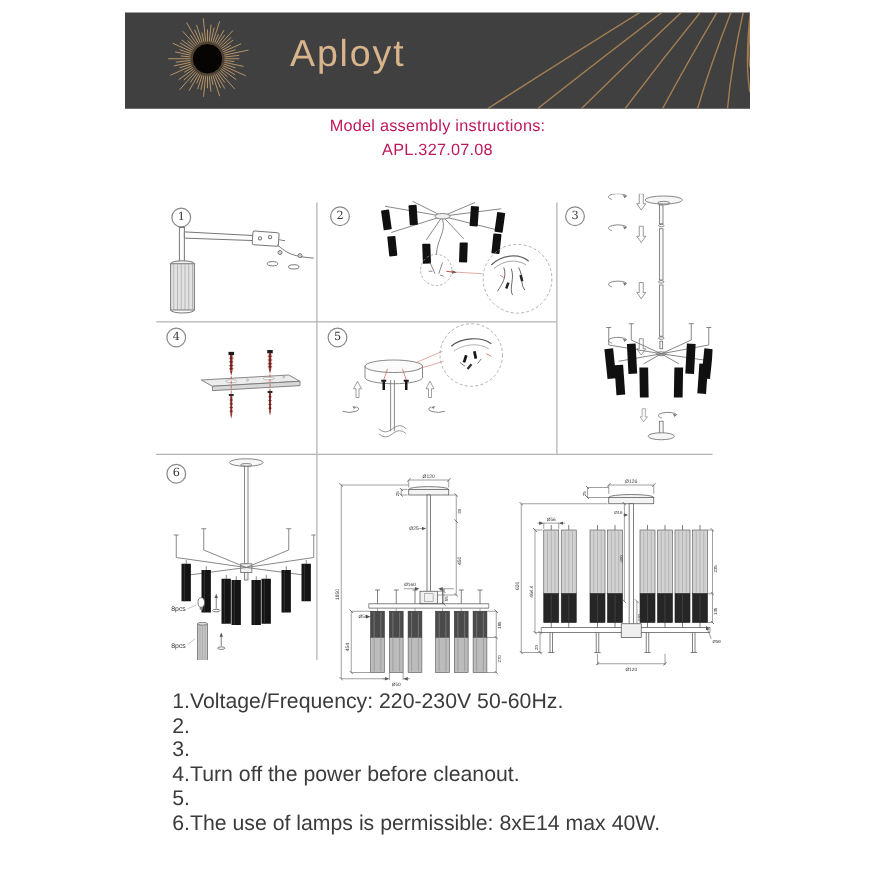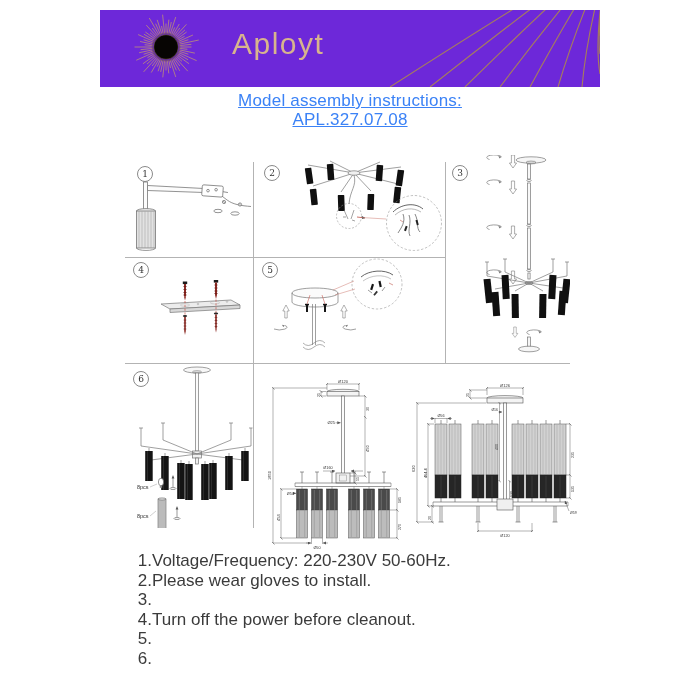--- a/index.html
+++ b/index.html
@@ -1,21 +1,21 @@
 <!DOCTYPE html>
 <html><head>
 <meta charset="utf-8">
 <style>
   html,body{margin:0;padding:0;width:700px;height:700px;overflow:hidden;background:#fff;}
   .page{position:relative;width:700px;height:700px;background:#ffffff;font-family:"Liberation Sans",sans-serif;}
-  .header{position:absolute;left:100px;top:10px;width:500px;height:77px;background:#6d28d9;overflow:hidden;}
+  .header{position:absolute;left:100px;top:10px;width:500px;height:77px;background:#404040;overflow:hidden;}
   .brand{position:absolute;left:132px;top:17px;font-size:30px;letter-spacing:1.5px;color:#d8b48d;font-weight:400;}
   .logo-svg{position:absolute;left:16px;top:3px;}
   .rays-svg{position:absolute;right:0;top:0;}
-  .title-block{position:absolute;left:100px;top:92px;width:500px;text-align:center;font-size:17px;line-height:18.5px;color:#3b82f6;letter-spacing:.2px;text-decoration:underline;}
+  .title-block{position:absolute;left:100px;top:92px;width:500px;text-align:center;font-size:13px;line-height:18.5px;color:#be185d;letter-spacing:.2px;}
   .gl{position:absolute;background:#b3b3b3;}
   .badge{position:absolute;width:14px;height:14px;border:1px solid #8a8a8a;border-radius:50%;font:9px/14px "DejaVu Serif",serif;text-align:center;color:#333;background:#fff;}
   .panel-svg{position:absolute;}
   svg{font-family:"Liberation Sans",sans-serif;}
   svg text{fill:#333;stroke:none;}
   .instr{position:absolute;left:120px;top:551px;width:470px;font-size:17px;line-height:19.5px;color:#3b3b3b;}
   .irow{display:flex;}
   .n{width:32px;text-align:right;flex:0 0 32px;}
   .t{}
 </style>
@@ -609,30 +609,30 @@
     </g>
   </svg>
 
   <div class="instr">
     <div class="irow">
         <span class="n">1.</span>
         <span class="t">Voltage/Frequency: 220-230V 50-60Hz.</span>
       </div>
     <div class="irow">
         <span class="n">2.</span>
-        <span class="t">Please wear gloves to install.</span>
       </div>
     <div class="irow">
         <span class="n">3.</span>
       </div>
     <div class="irow">
         <span class="n">4.</span>
         <span class="t">Turn off the power before cleanout.</span>
       </div>
     <div class="irow">
         <span class="n">5.</span>
       </div>
     <div class="irow">
         <span class="n">6.</span>
+        <span class="t">The use of lamps is permissible: 8xE14 max 40W.</span>
       </div>
   </div>
 
 </div>
 
 </body></html>

